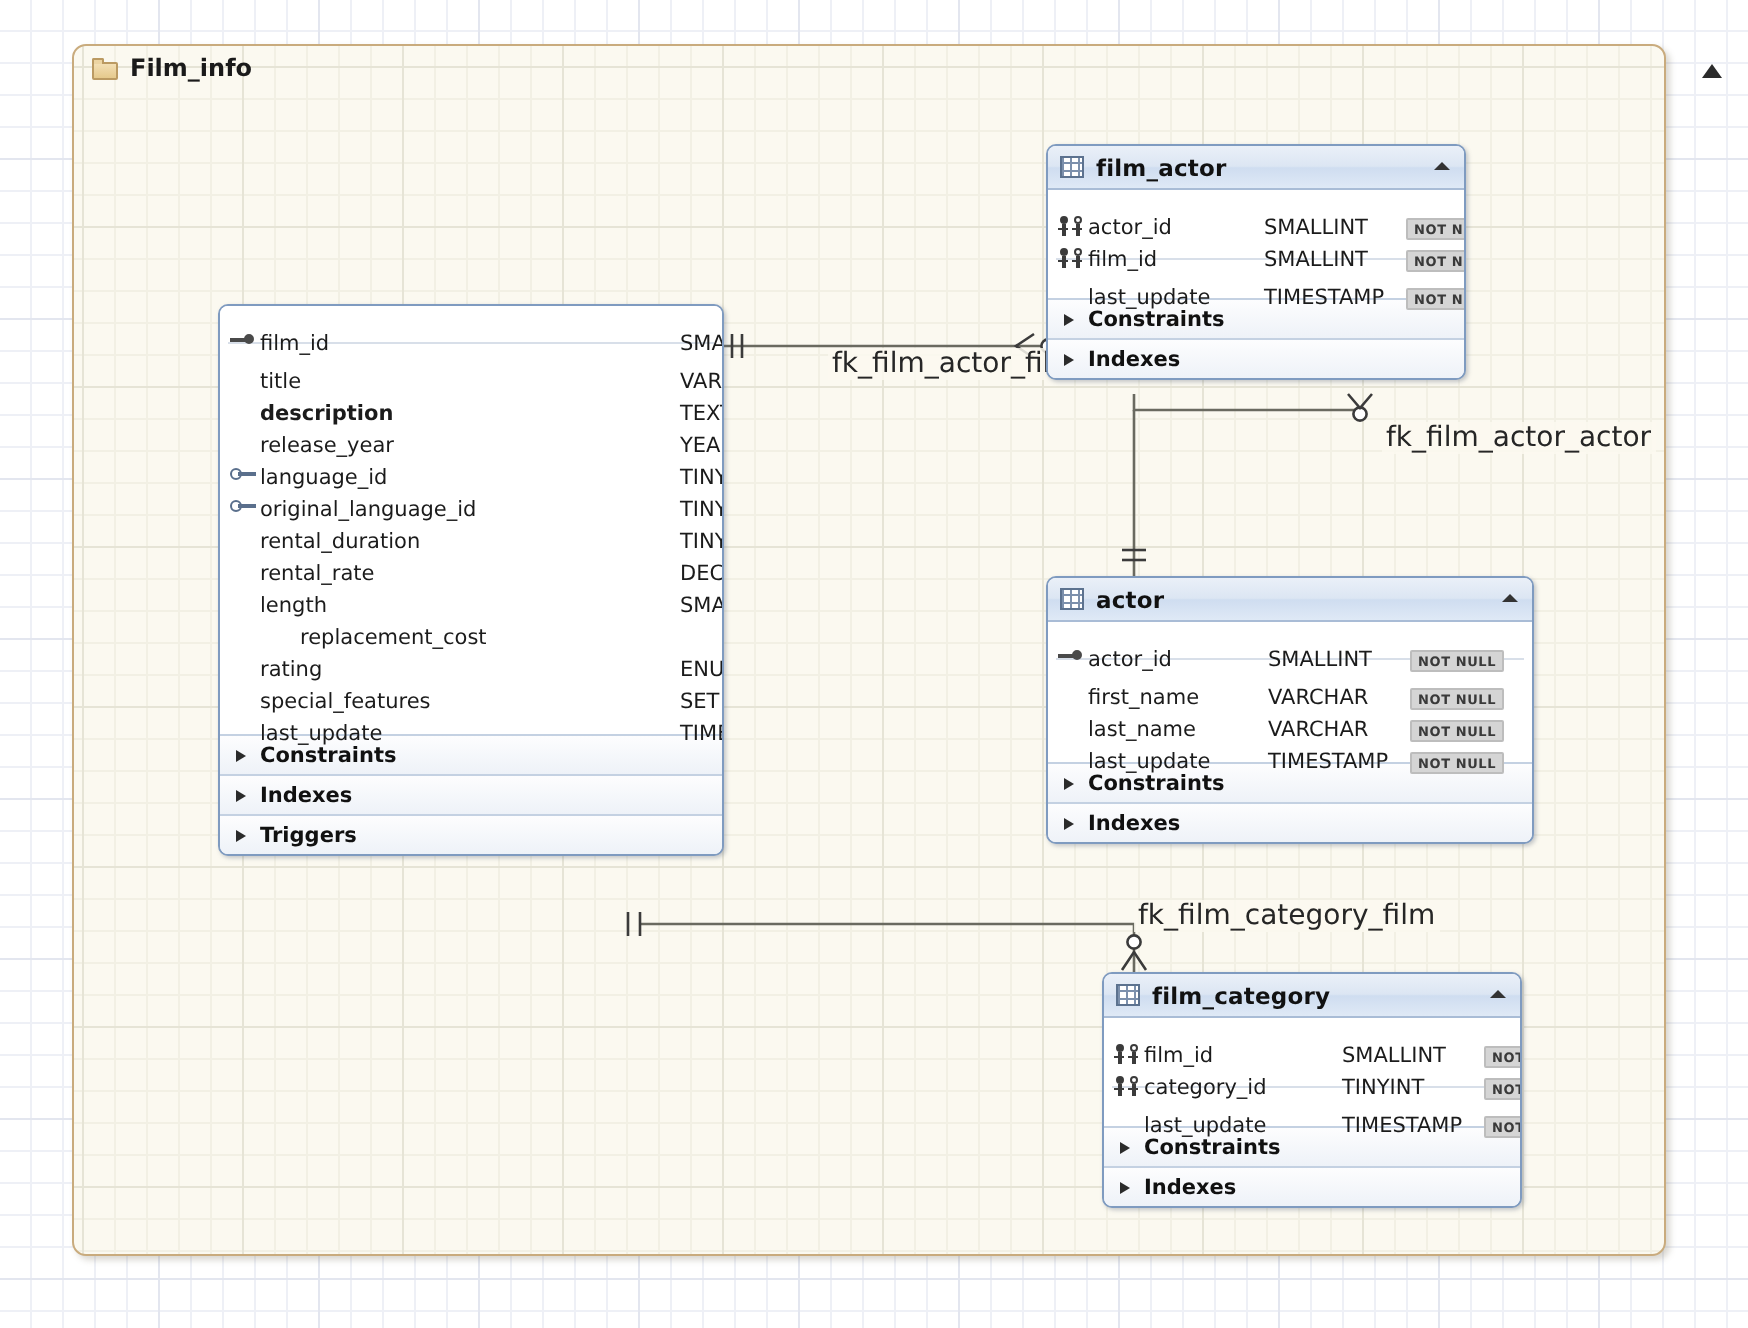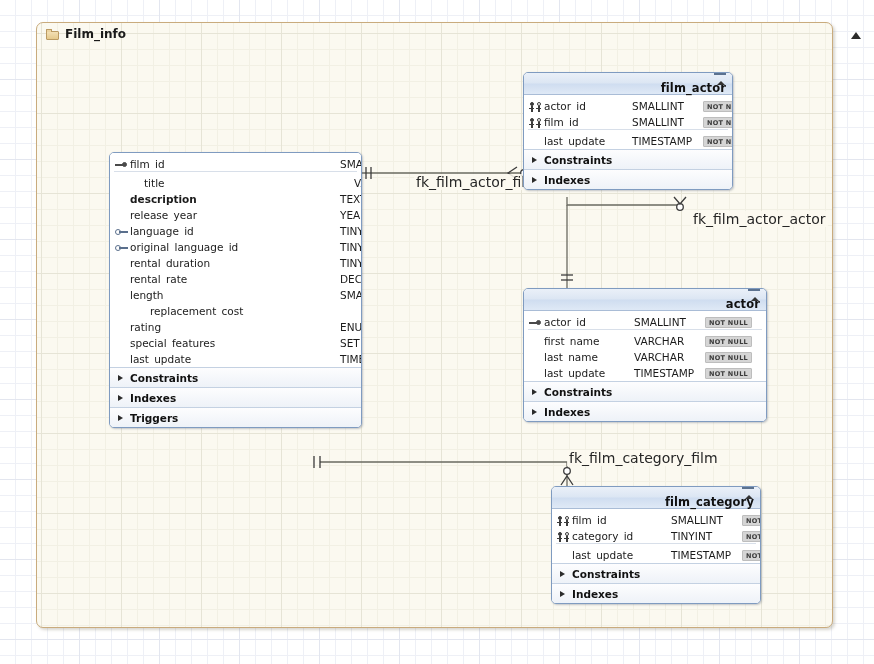--- a/index.html
+++ b/index.html
@@ -69,44 +69,43 @@
   .tbl{
     position:absolute;
     background:#ffffff;
     border:1px solid #7f9bc0;
     border-radius:5px;
     box-shadow:1px 1px 2px rgba(90,100,120,.35);
     box-sizing:border-box;
     overflow:hidden;
   }
   .tbl-head{
-    height:21px;display:flex;align-items:flex-end;gap:6px;padding:0 6px;
+    height:21px;display:flex;align-items:center;gap:6px;padding:0 6px;
     background:linear-gradient(to bottom,#eaf0f8 0%,#dce6f3 48%,#cfddf0 52%,#dfe9f6 100%);
     border-bottom:1px solid #a9bcd6;
     position:relative;
-    flex-direction:column;
   }
   .tbl-name{font-size:11.5px;font-weight:bold;color:#111;letter-spacing:.1px;}
   .grid-ico{
     width:12px;height:11px;box-sizing:border-box;
     border:1px solid #5c728f;background:#fff;
     background-image:
       linear-gradient(to right,#7c90ac 1px,transparent 1px),
       linear-gradient(to bottom,#7c90ac 1px,transparent 1px);
     background-size:4px 4px;background-position:0 2px;
   }
   .head-caret{
     position:absolute;right:7px;top:8px;width:0;height:0;
     border-left:4px solid transparent;border-right:4px solid transparent;
     border-bottom:4px solid #333;cursor:pointer;
   }
   .cols{background:#fff;padding:1px 0 2px 0;}
   .col{
-    height:16px;display:flex;align-items:flex-end;
-    font-size:10.5px;color:#1b1b1b;padding:0 4px 0 5px;
+    height:16px;display:flex;align-items:flex-start;
+    font-size:10.5px;color:#1b1b1b;padding:12px 4px 0 5px;
     box-sizing:border-box;
   }
   .col .ic{width:15px;flex:0 0 15px;display:flex;align-items:center;}
   .col .nm{flex:1 1 auto;white-space:nowrap;overflow:hidden;}
   .col .ty{flex:0 0 auto;white-space:nowrap;}
   .col .nn{flex:0 0 auto;margin-left:5px;}
   .sep{height:1px;background:#d8dfe9;margin:1px 4px;}
   .badge{
     display:inline-block;font-size:6.5px;font-weight:bold;letter-spacing:.3px;
     color:#3a3a3a;background:#d5d5d5;border:1px solid #bdbdbd;
@@ -215,21 +214,21 @@
           <div class="col">
             <span class="ic">
               <span class="key pk"></span>
             </span>
             <span class="nm" style="flex: 0 0 210px;">film_id</span>
             <span class="ty" style="flex: 0 0 66px;">SMALLINT</span>
           </div>
           <div class="sep"></div>
           <div class="col">
             <span class="ic"></span>
-            <span class="nm" style="flex: 0 0 210px; margin-left: 14px;">title</span>
+            <span class="nm" style="flex: 0 0 210px;">title</span>
             <span class="ty" style="flex: 0 0 66px;">VARCHAR</span>
           </div>
           <div class="col">
             <span class="ic"></span>
             <span class="nm" style="flex: 0 0 210px; font-weight: bold;">description</span>
             <span class="ty" style="flex: 0 0 66px;">TEXT</span>
             <span class="nn"></span>
           </div>
           <div class="col">
             <span class="ic"></span>

